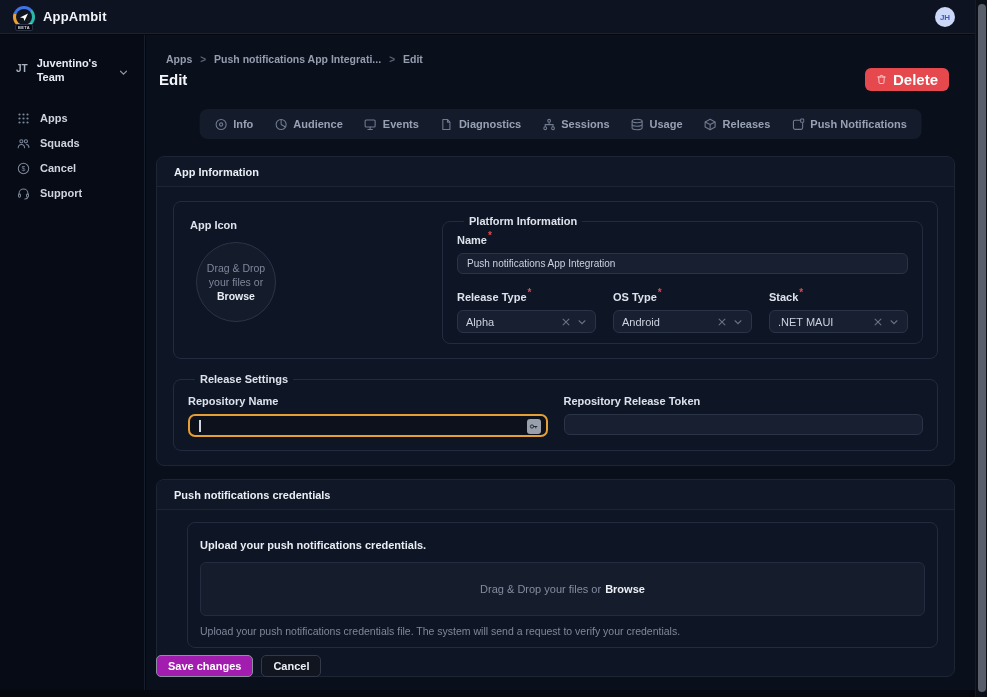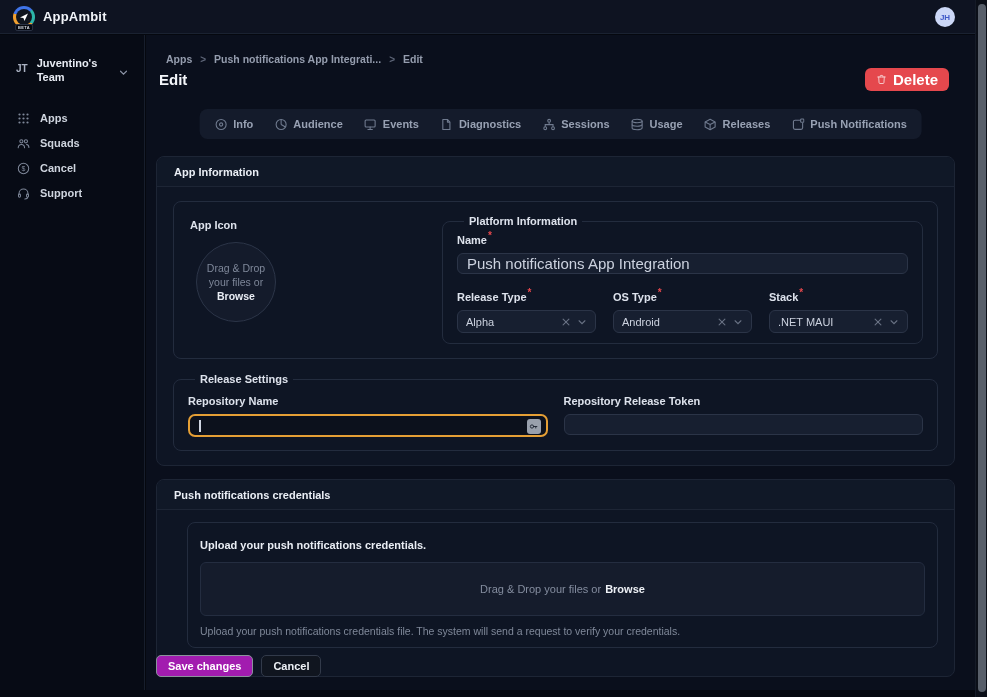--- a/index.html
+++ b/index.html
@@ -132,21 +132,21 @@
   fieldset {
     border:1px solid #232c3e; border-radius:8px;
   }
   legend {
     font-size:11px; font-weight:700; color:#dde2ec; padding:0 5px; margin-left:7px;
   }
   .platform-fs { flex:1; margin:13px 14px 14px 0; padding:3px 14px 12px 14px; }
 
   .text-input {
     width:100%; height:21px; background:#171f30; border:1px solid #2b3447;
-    border-radius:6px; color:#ccd2df; font-size:15px; padding:0 9px;
+    border-radius:6px; color:#ccd2df; font-size:10px; padding:0 9px;
     font-family:inherit; outline:none; margin-top:5px; display:block;
   }
   .selects-row { display:flex; gap:17px; margin-top:13px; }
   .sel-field { flex:1; }
   .select {
     margin-top:5px; height:23px; background:#171f30; border:1px solid #2b3447;
     border-radius:6px; display:flex; align-items:center; padding:0 8px; cursor:pointer;
   }
   .sel-val { flex:1; font-size:11px; color:#ccd2df; }
   .sel-ic { color:#687183; display:flex; margin-left:6px; cursor:pointer; }

